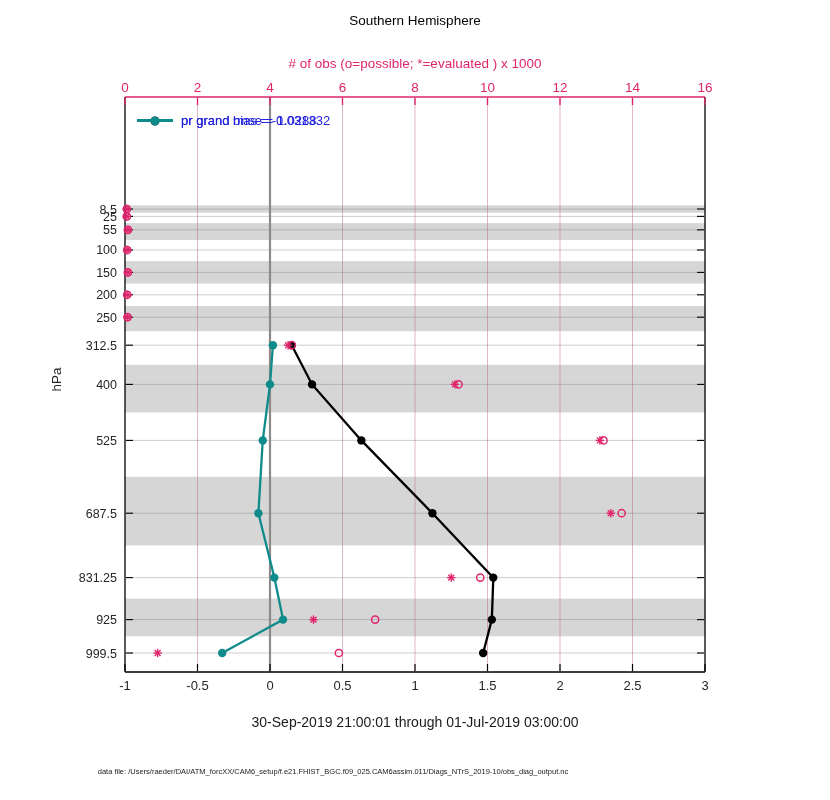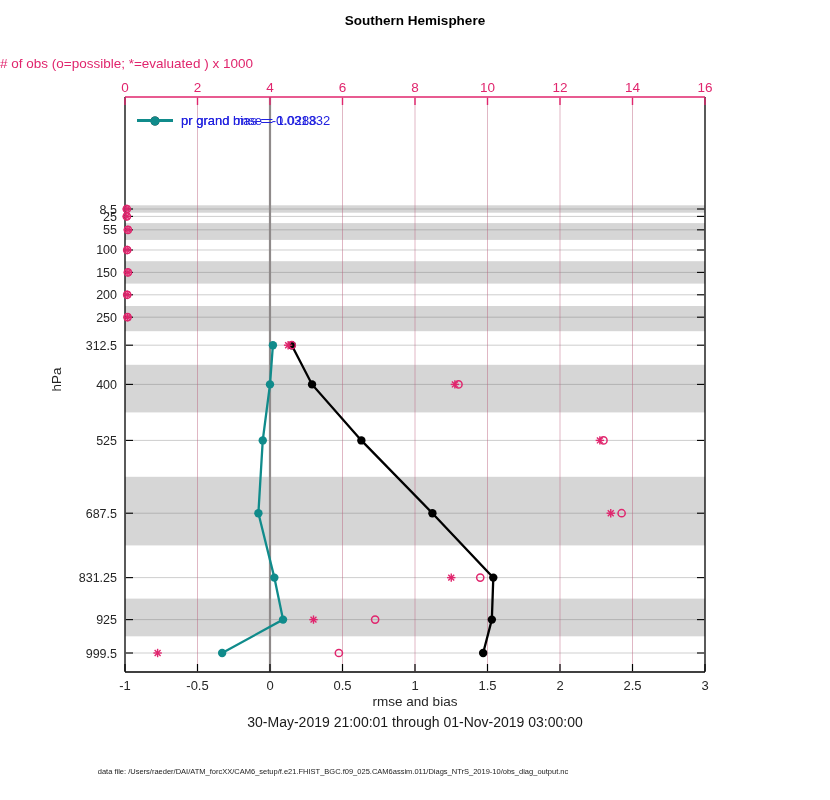--- a/index.html
+++ b/index.html
@@ -1,23 +1,23 @@
 <!DOCTYPE html>
 <html><head>
 <meta charset="utf-8">
 <style>
   html,body{margin:0;padding:0;background:#ffffff;}
   .canvas{
     position:relative;width:830px;height:800px;background:#ffffff;overflow:hidden;
     font-family:"Liberation Sans", sans-serif;
   }
   .canvas div{position:absolute;}
-  .title1{top:13px;left:0;width:830px;text-align:center;font-size:13.5px;font-weight:bold;color:#000;}
+  .title1{top:13px;left:0;width:830px;text-align:center;font-size:13.5px;font-weight:normal;color:#000;}
   .title2{top:32px;left:0;width:830px;text-align:center;font-size:14.5px;font-weight:bold;color:#000;letter-spacing:0.2px;}
-  .top-label{top:56px;left:0;width:830px;text-align:left;font-size:13.5px;color:#e0256d;}
+  .top-label{top:56px;left:0;width:830px;text-align:center;font-size:13.5px;color:#e0256d;}
   .y-label{left:36px;top:372px;width:40px;text-align:center;font-size:13.5px;color:#262626;transform:rotate(-90deg);transform-origin:center;}
   .x-label{top:694px;left:0;width:830px;text-align:center;font-size:13.5px;color:#262626;}
   .dates{top:714px;left:0;width:830px;text-align:center;font-size:14px;color:#1a1a1a;}
   .footer{top:767px;left:0;width:666px;text-align:center;font-size:7.5px;color:#222;}
   .legend{left:137px;top:110px;}
   .legend-row{display:flex;align-items:center;height:21px;}
   .legend-line{display:inline-block;width:36px;height:3px;position:relative;}
   .legend-dot{position:absolute;left:50%;top:50%;width:9px;height:9px;border-radius:50%;transform:translate(-50%,-50%);}
   .legend-text{font-size:13px;margin-left:8px;white-space:nowrap;}
   svg{position:absolute;left:0;top:0;font-family:"Liberation Sans", sans-serif;}
@@ -246,22 +246,21 @@
         <line x1="153.425" y1="653" x2="161.825" y2="653" stroke="#e0256d" stroke-width="1.4"></line>
         <line x1="157.625" y1="648.8" x2="157.625" y2="657.2" stroke="#e0256d" stroke-width="1.4"></line>
         <line x1="154.6556" y1="650.0306" x2="160.5944" y2="655.9694" stroke="#e0256d" stroke-width="1.4"></line>
         <line x1="154.6556" y1="655.9694" x2="160.5944" y2="650.0306" stroke="#e0256d" stroke-width="1.4"></line>
       </g>
     </svg>
 
   <div class="title1">Southern Hemisphere</div>
   <div class="top-label"># of obs (o=possible; *=evaluated ) x 1000</div>
   <div class="y-label">hPa</div>
-  <div class="x-label">rmse and bias</div>
-  <div class="dates">30-May-2019 21:00:01 through 01-Nov-2019 03:00:00</div>
+  <div class="dates">30-Sep-2019 21:00:01 through 01-Jul-2019 03:00:00</div>
   <div class="footer">data file: /Users/raeder/DAI/ATM_forcXX/CAM6_setup/f.e21.FHIST_BGC.f09_025.CAM6assim.011/Diags_NTrS_2019-10/obs_diag_output.nc</div>
 
   <div class="legend">
     <div class="legend-row">
       <span class="legend-line" style="background: rgb(0, 0, 0);">
           <span class="legend-dot" style="background: rgb(0, 0, 0);"></span>
         </span>
       <span class="legend-text" style="color: rgb(33, 33, 223);">pr grand rmse = 1.0288</span>
     </div>
     <div class="legend-row">

